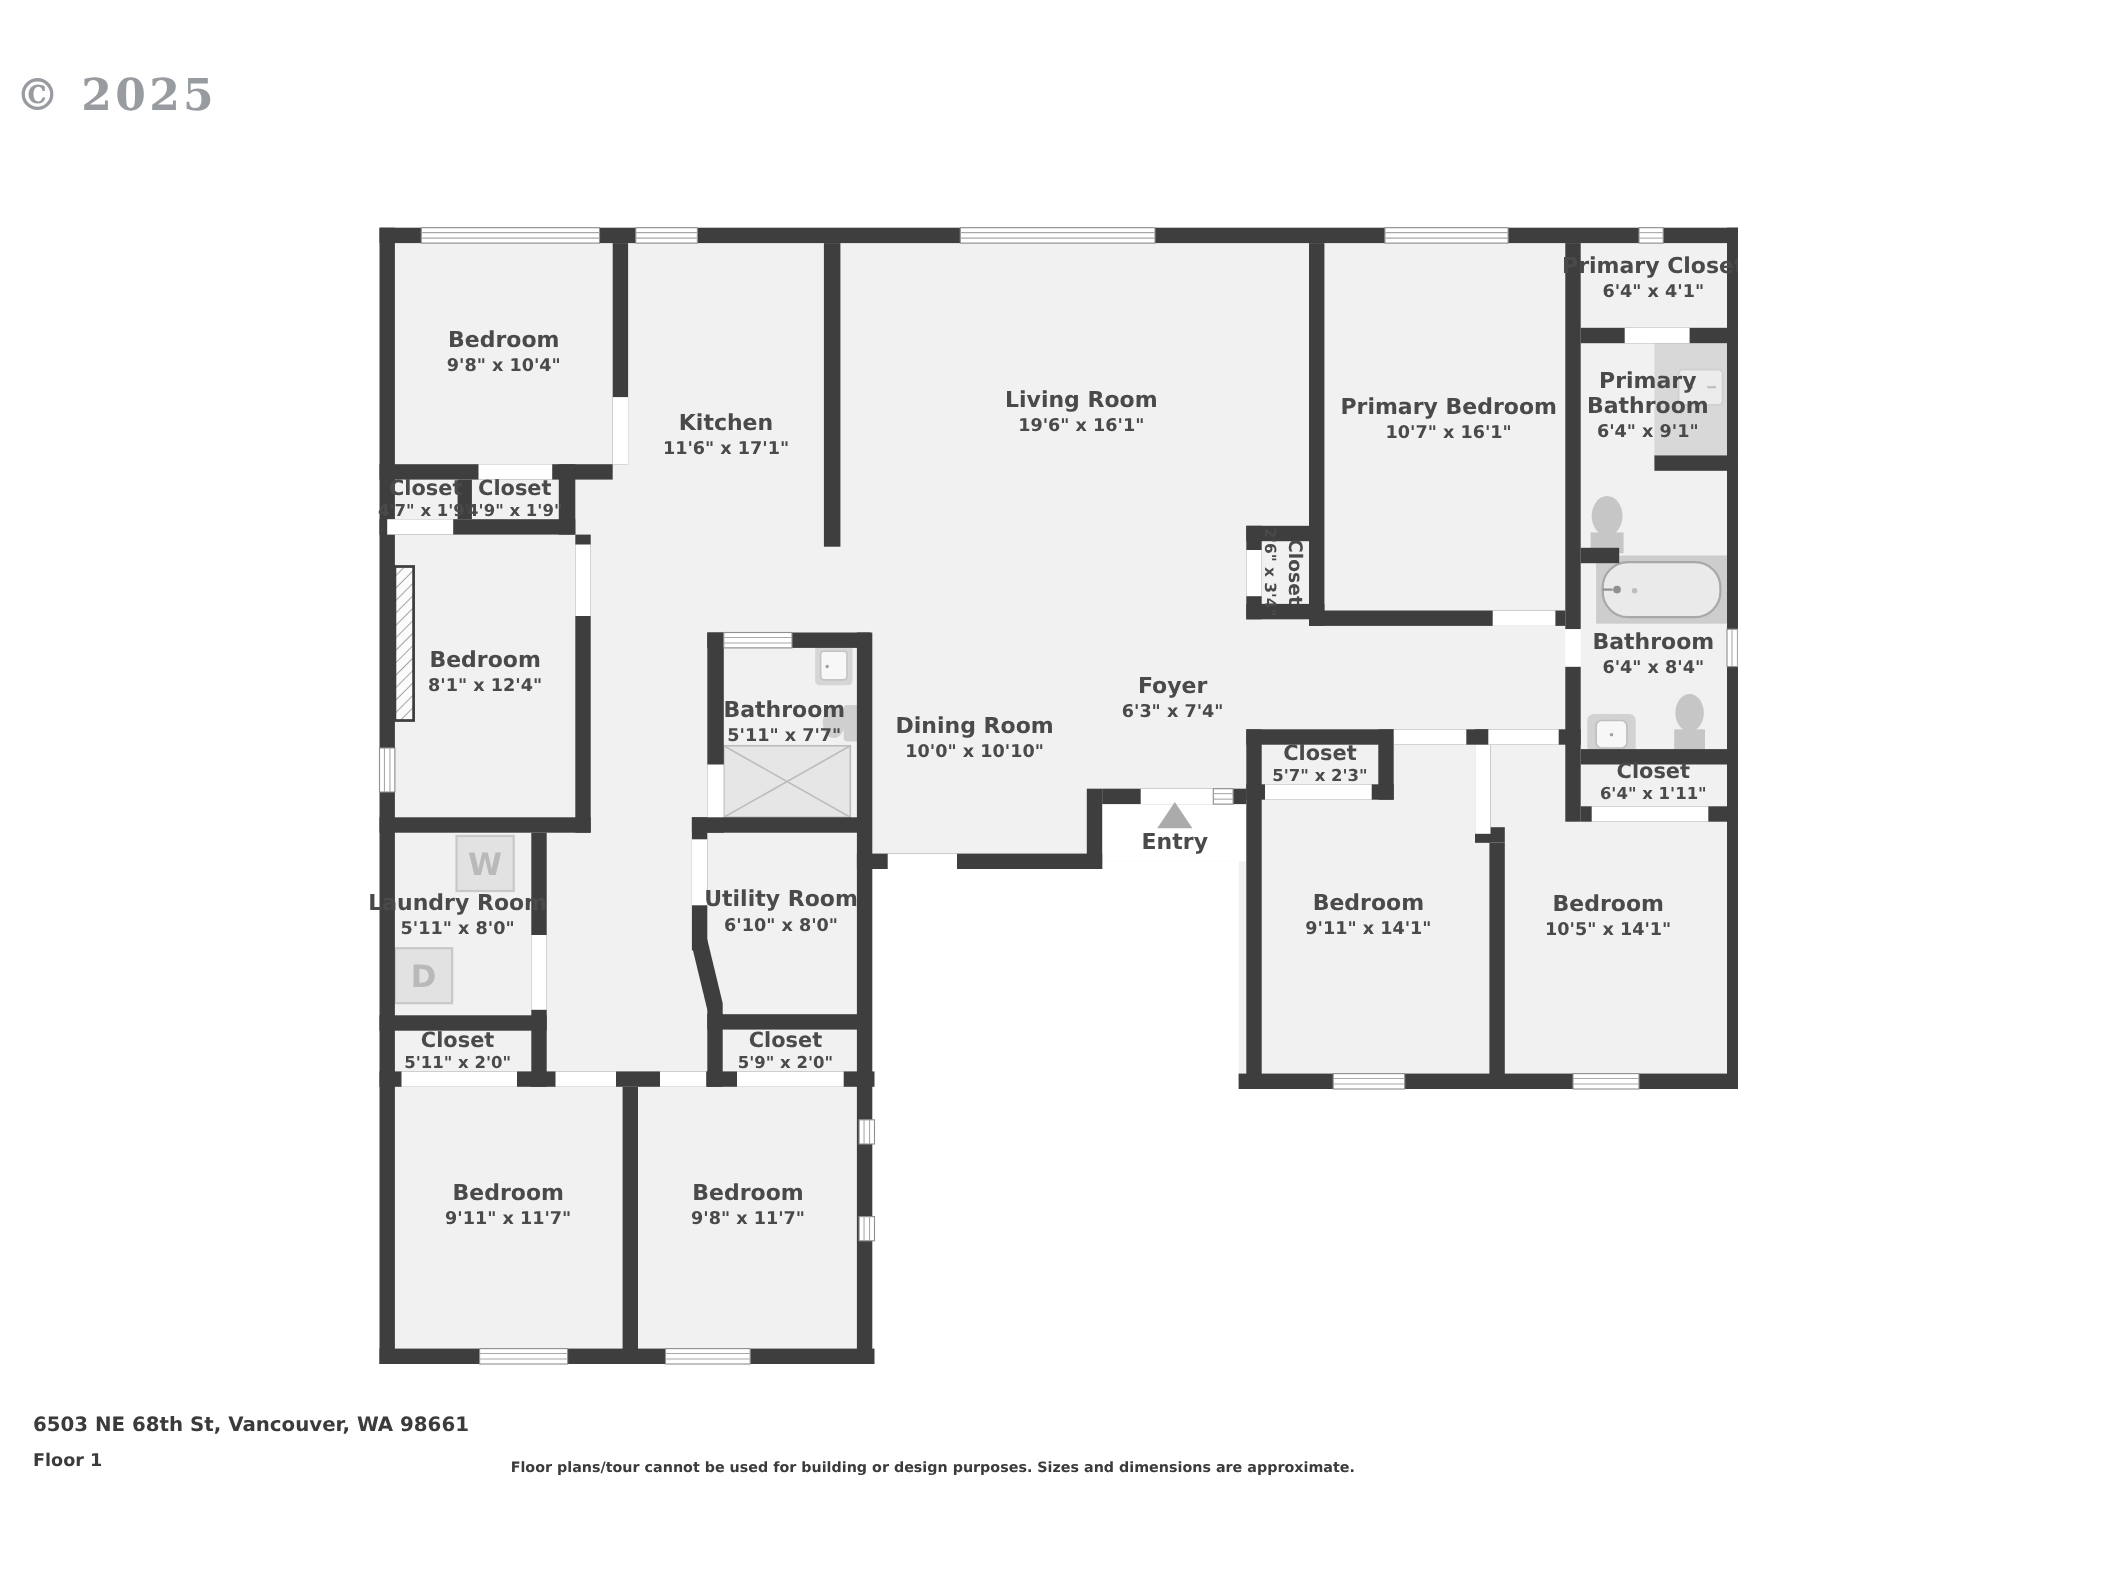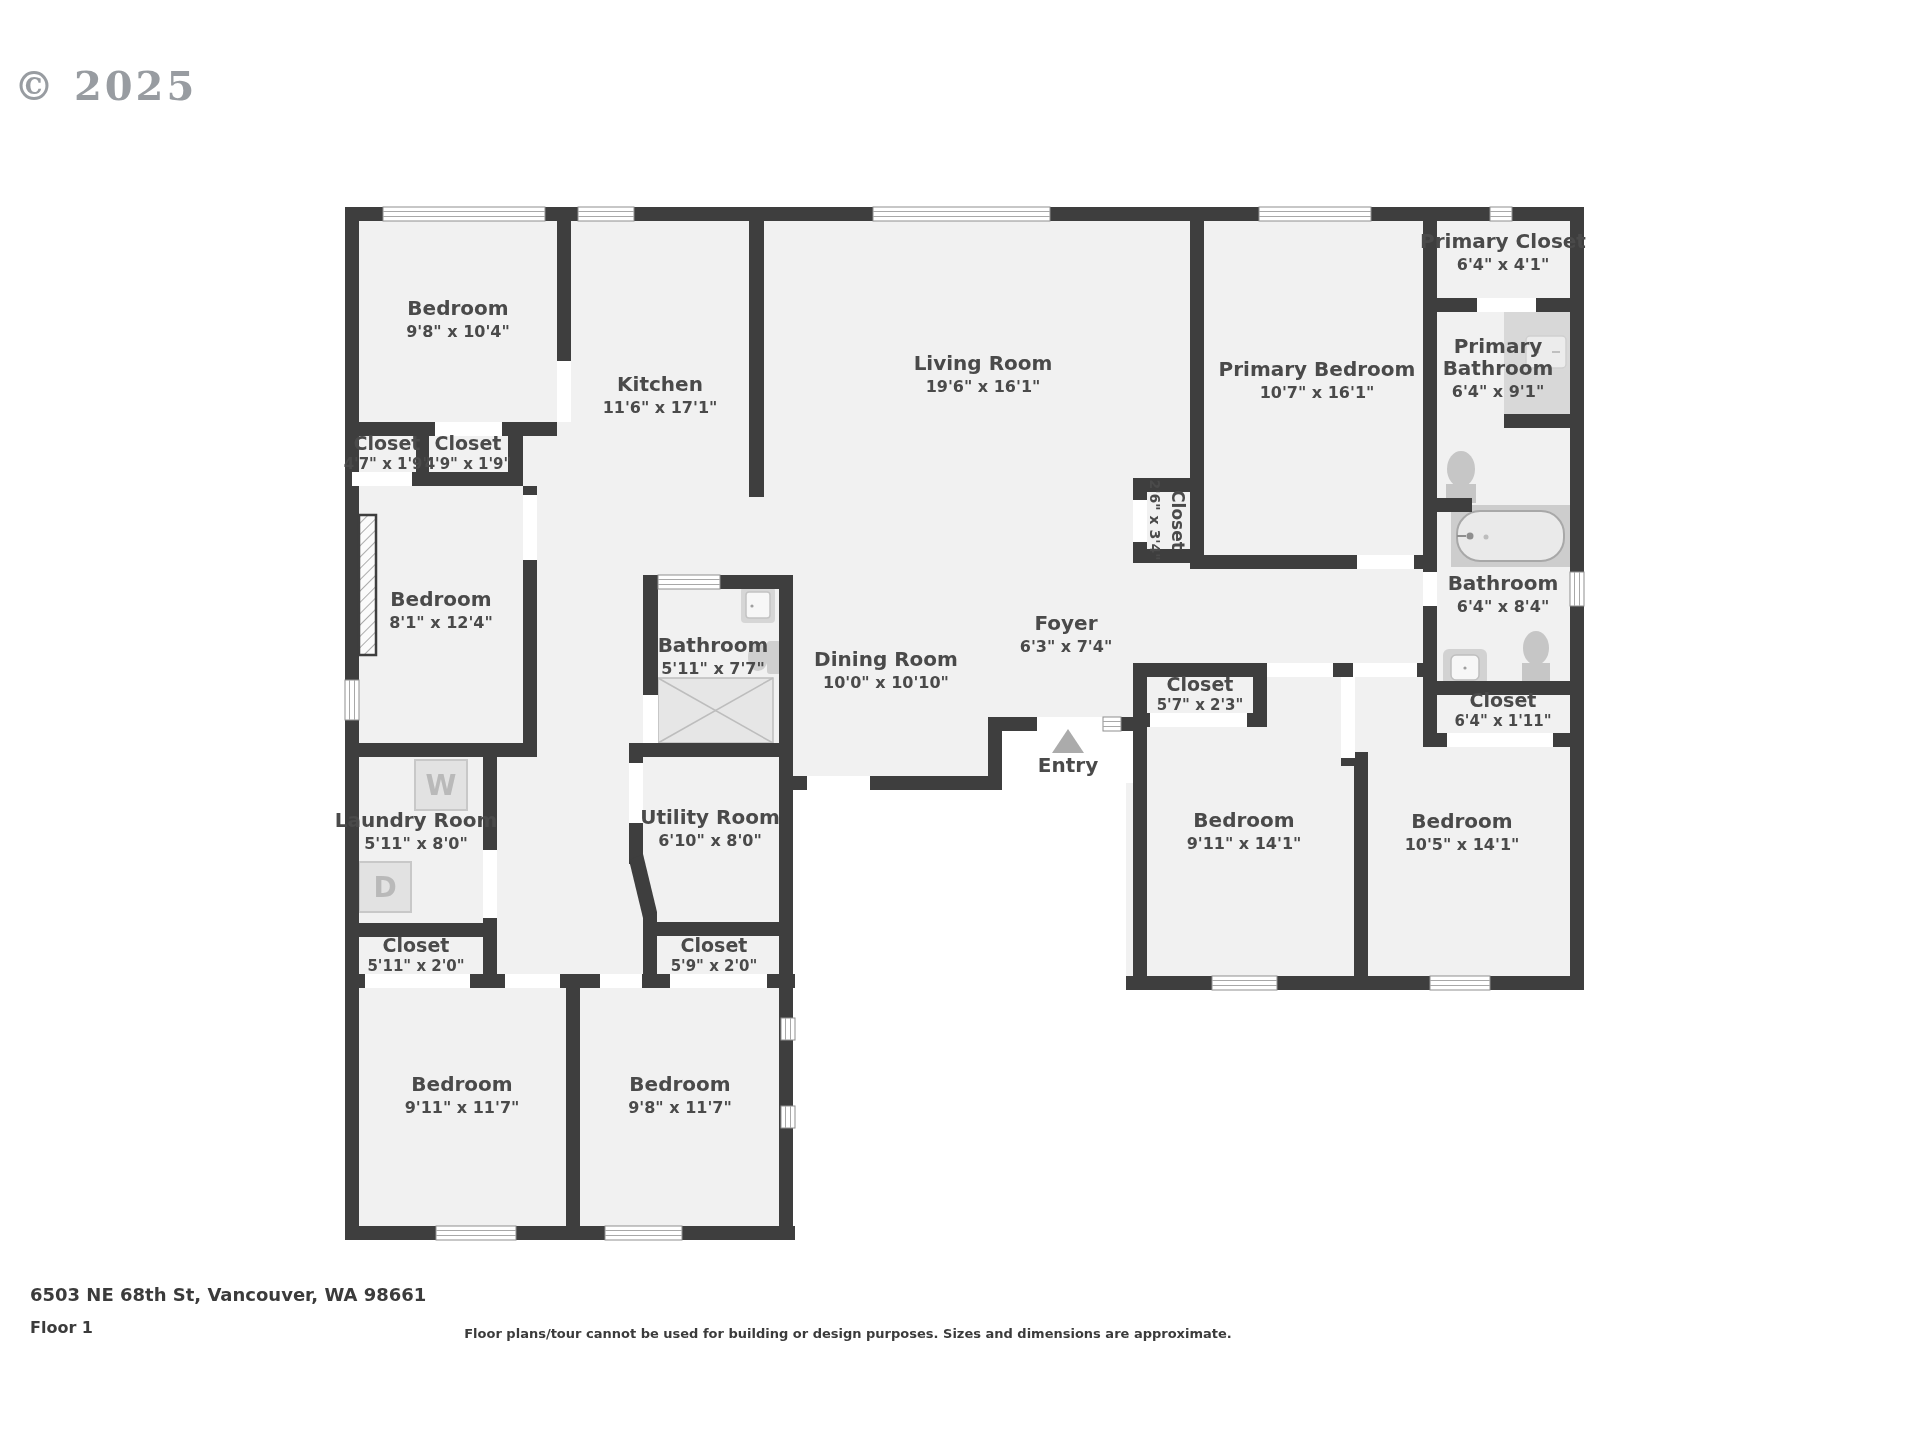--- a/index.html
+++ b/index.html
@@ -1,16 +1,16 @@
 <!DOCTYPE html>
 <html><head>
 <meta charset="utf-8">
 <style>
   html,body{margin:0;padding:0;background:#ffffff;}
-  .page{width:1920px;height:1440px;position:relative;background:#fff;overflow:hidden;}
+  .page{width:1580px;height:1440px;position:relative;background:#fff;overflow:hidden;}
   svg{display:block;}
   text{font-family:"DejaVu Sans","Liberation Sans",sans-serif;fill:#4a4a4a;}
   .room-name{font-size:20px;font-weight:700;}
   .room-dims{font-size:16px;font-weight:700;}
   .room-name-sm{font-size:19px;font-weight:700;}
   .room-dims-sm{font-size:15px;font-weight:700;}
   .rot-name{font-size:17px;font-weight:700;}
   .rot-dims{font-size:14px;font-weight:700;}
   .wd-letter{font-size:28px;font-weight:700;fill:#b9b9b9;}
   .watermark{font-family:"DejaVu Serif","Liberation Serif",serif;font-size:40px;font-weight:700;fill:#8d9297;letter-spacing:3px;opacity:.9;}

